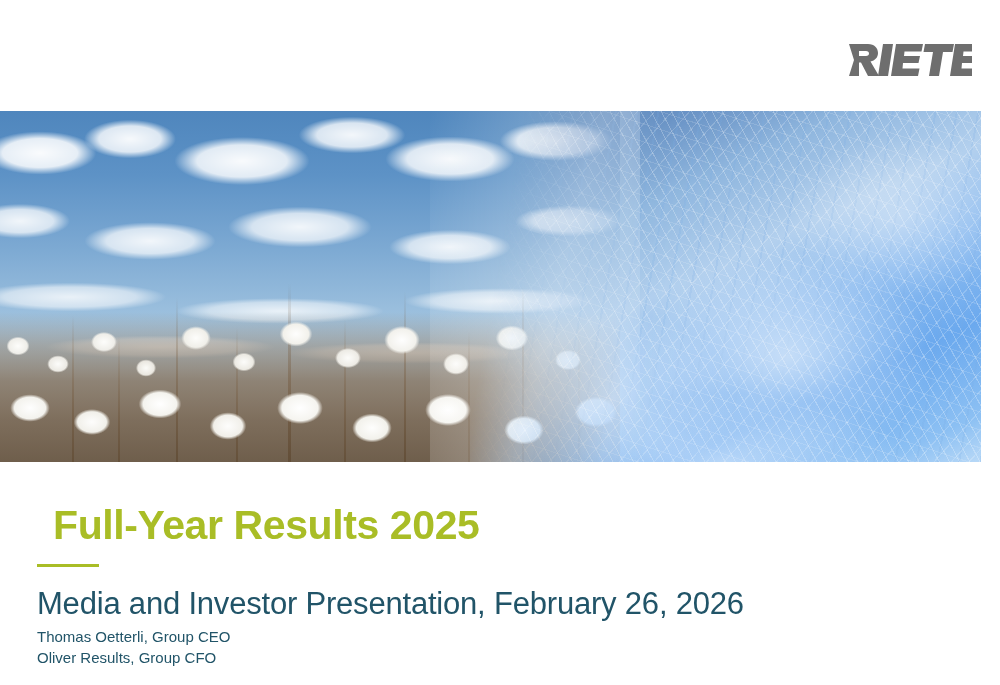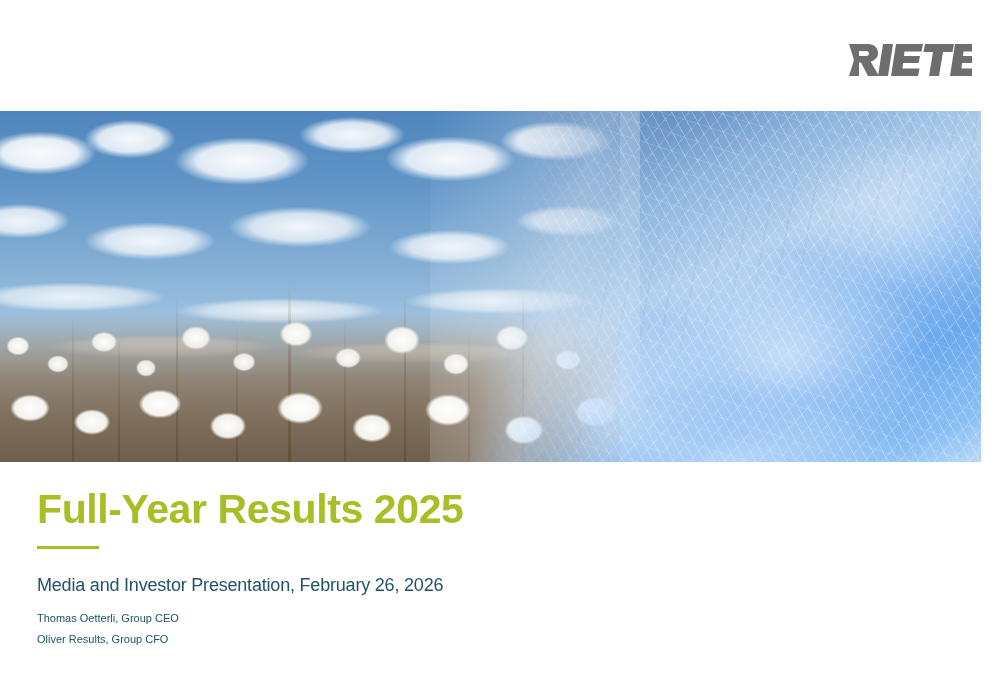--- a/index.html
+++ b/index.html
@@ -206,49 +206,49 @@
   }
 
   
   .title-block {
     position: absolute;
     left: 37px;
     top: 486px;
     width: 900px;
   }
   .slide-title {
-    margin: 0;
+    margin: 16px;
     font-size: 41px;
     line-height: 46px;
     font-weight: bold;
     letter-spacing: -0.4px;
     color: #a9bd26;
   }
   .title-rule {
     margin-top: 14px;
     width: 62px;
     height: 3px;
     background: #a9bd26;
   }
   .slide-subtitle {
     margin: 0;
     padding-top: 21px;
-    font-size: 18px;
+    font-size: 31px;
     line-height: 31px;
     font-weight: normal;
     letter-spacing: -0.2px;
     color: #215468;
   }
   .presenter-list {
     margin: 0;
     padding: 7px 0 0 0;
     list-style: none;
   }
   .presenter {
-    font-size: 11px;
+    font-size: 15px;
     line-height: 21px;
     color: #215468;
   }
 </style>
 </head>
 <body>
 
 <div class="slide">
 
   <div class="header">

